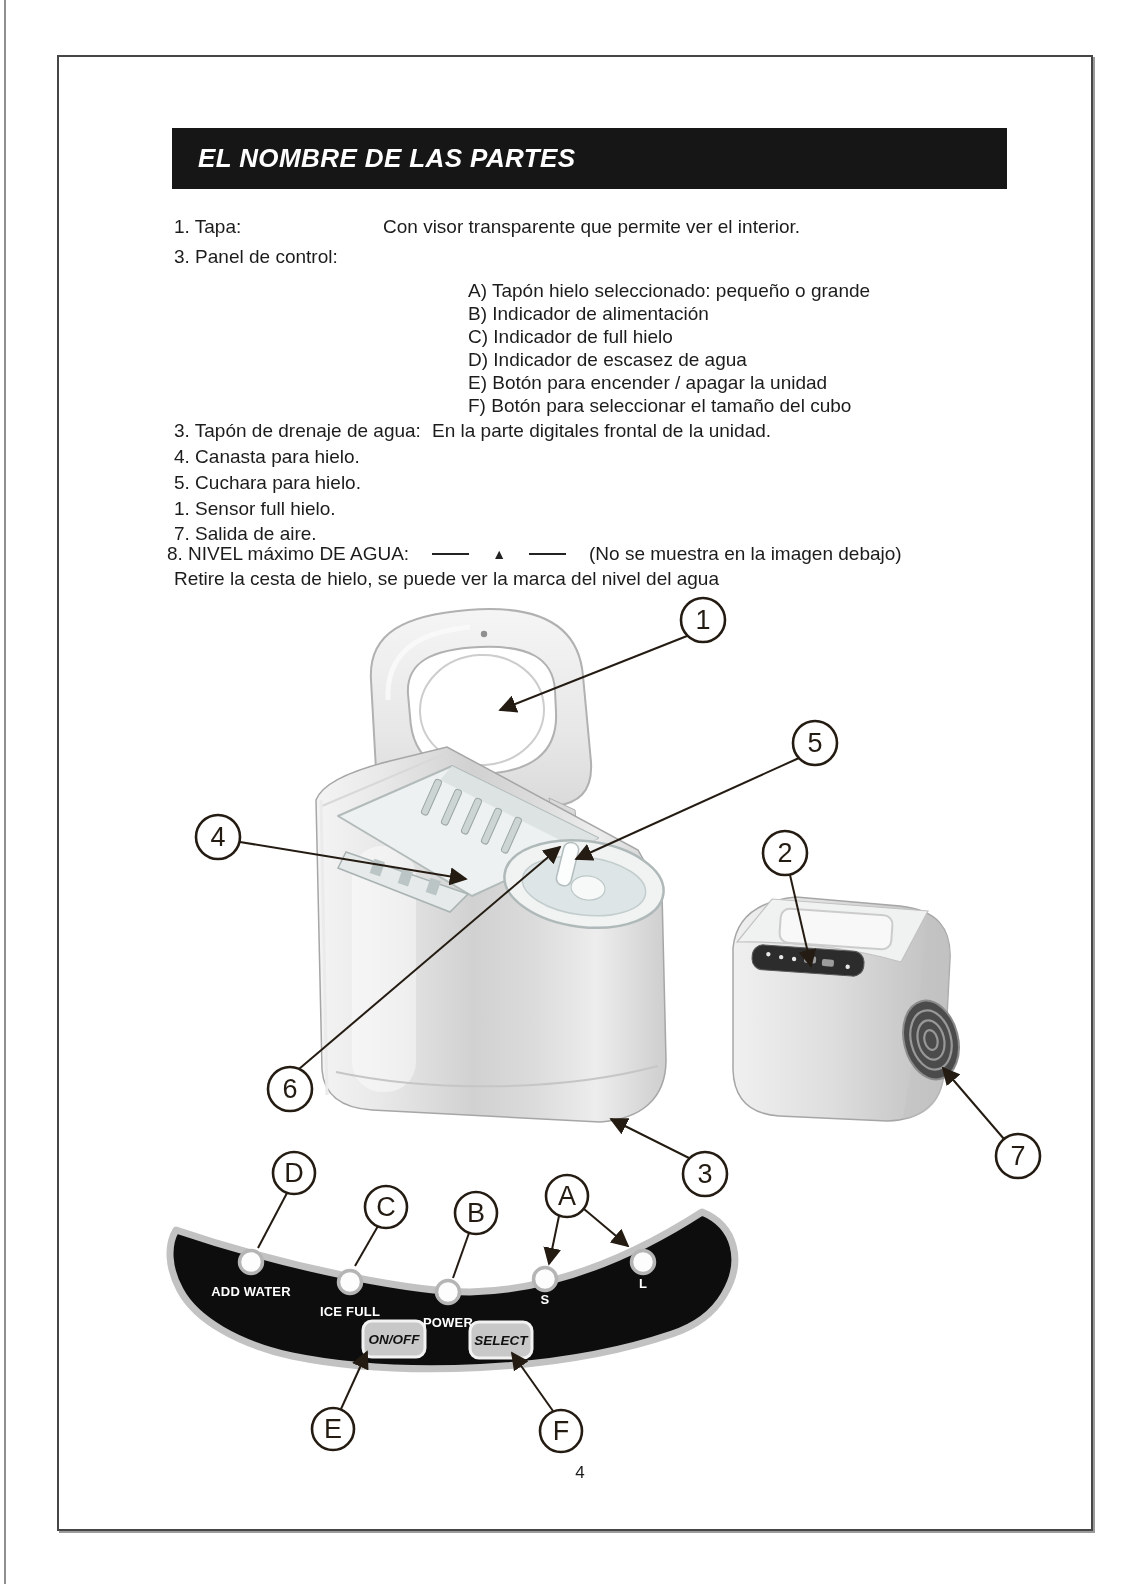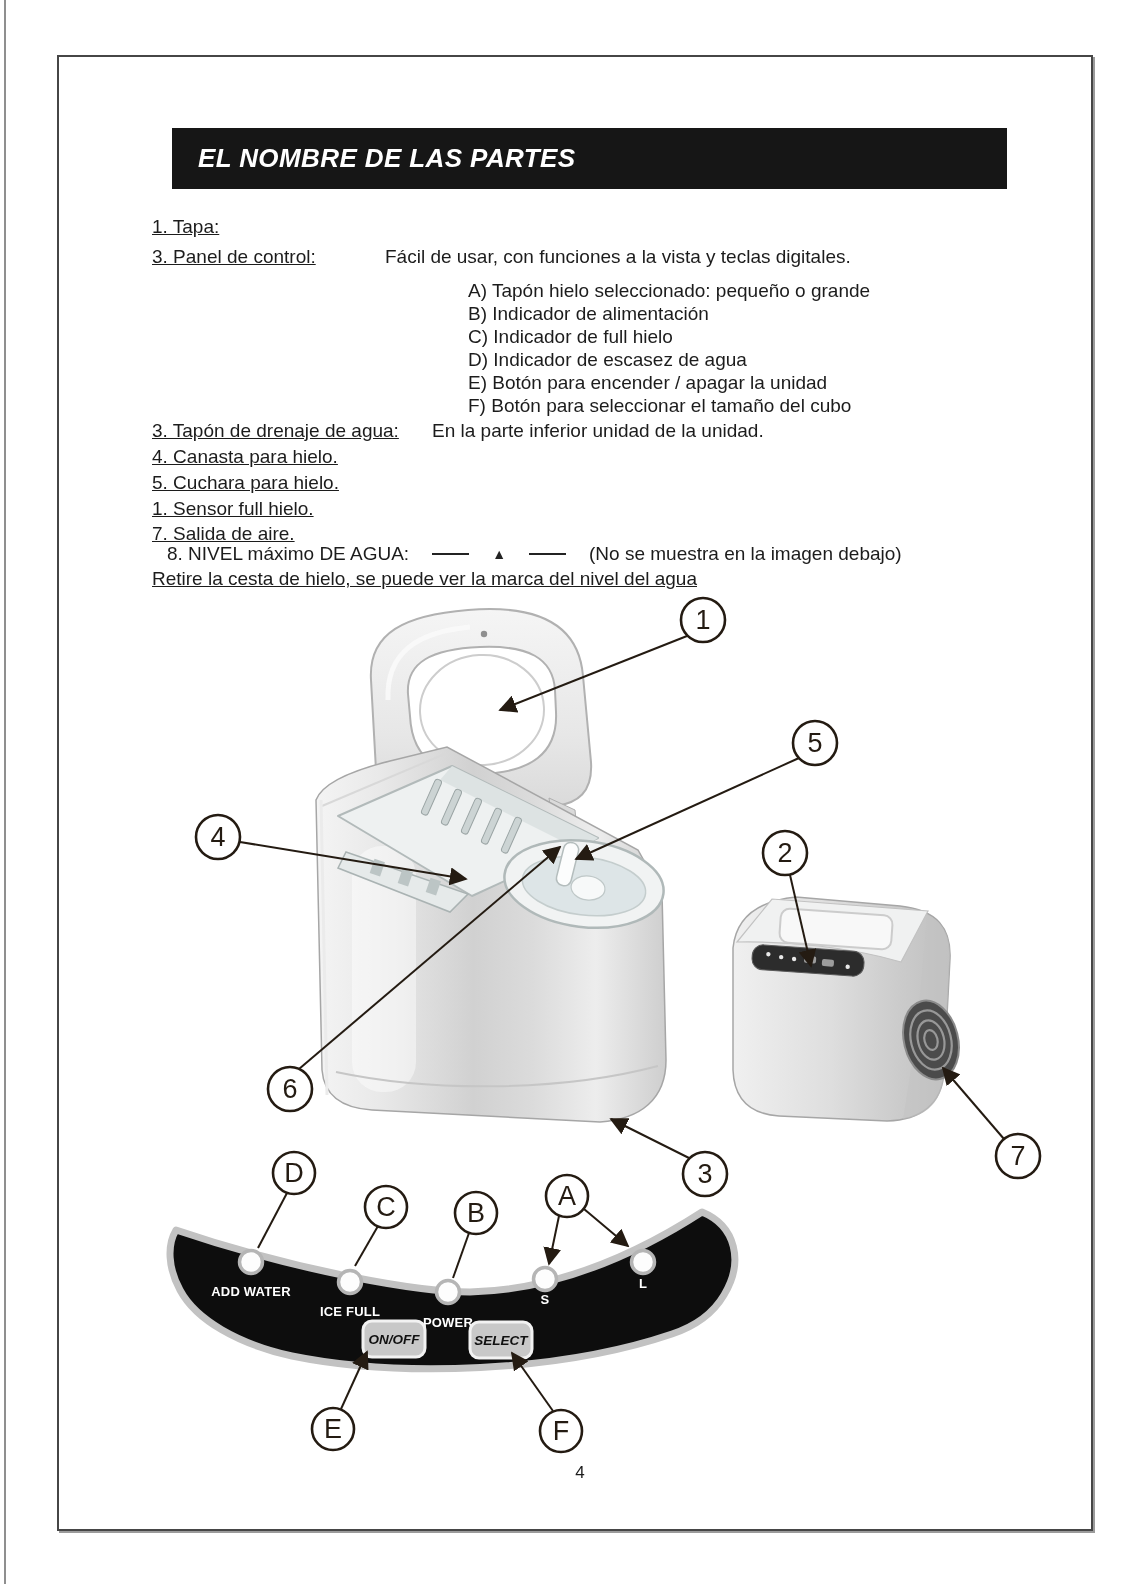--- a/index.html
+++ b/index.html
@@ -7,21 +7,21 @@
     width:1148px;height:1584px;position:relative;background:#ffffff;
     font-family:"Liberation Sans",sans-serif;color:#1c1c1c;overflow:hidden;
   }
   .scan-edge{position:absolute;left:4px;top:0;width:2px;height:1584px;background:#8f8f8f;}
   .frame{position:absolute;left:57px;top:55px;width:1032px;height:1472px;
     border:2px solid #464646;box-shadow:2px 2px 0 #9b9b9b;background:#fff;}
   .banner{position:absolute;left:172px;top:128px;width:835px;height:61px;background:#161616;}
   .banner-title{position:absolute;left:26px;top:0;line-height:61px;color:#ffffff;
     font-style:italic;font-weight:bold;font-size:26px;letter-spacing:0.4px;white-space:nowrap;}
   .li{position:absolute;left:0;width:100%;height:24px;font-size:19px;white-space:nowrap;}
-  .lbl{position:absolute;left:152px;top:0;text-decoration:underline;}
+  .lbl{position:absolute;left:174px;top:0;}
   .desc{position:absolute;top:0;}
   .sub{position:absolute;left:468px;top:0;}
   .row8{position:absolute;left:167px;display:flex;align-items:center;gap:23px;font-size:19px;white-space:nowrap;}
   .dash{display:inline-block;width:37px;height:2px;background:#232323;}
   .tri{font-size:14px;color:#232323;line-height:1;}
   .pagenum{position:absolute;left:556px;top:1463px;width:48px;text-align:center;font-size:17px;}
   svg{position:absolute;left:0;top:0;pointer-events:none;}
   svg text{font-family:"Liberation Sans",sans-serif;}
   .co{fill:#ffffff;stroke:#241b12;stroke-width:2.6;}
   .co-num{font-size:27px;fill:#241b12;text-anchor:middle;}
@@ -36,24 +36,24 @@
 
 <div class="scan-edge"></div>
 <div class="frame"></div>
 
 <div class="banner">
   <span class="banner-title">EL NOMBRE DE LAS PARTES</span>
 </div>
 
 <div class="li" style="top:216px">
   <span class="lbl">1. Tapa:</span>
+  <span class="desc" style="left:383px">Con visor transparente que permite ver el interior.</span>
 </div>
 <div class="li" style="top:246px">
   <span class="lbl">3. Panel de control:</span>
-  <span class="desc" style="left:385px">Fácil de usar, con funciones a la vista y teclas digitales.</span>
 </div>
 <div class="li" style="top:280px">
   <span class="sub">A) Tapón hielo seleccionado: pequeño o grande</span>
 </div>
 <div class="li" style="top:303px">
   <span class="sub">B) Indicador de alimentación</span>
 </div>
 <div class="li" style="top:326px">
   <span class="sub">C) Indicador de full hielo</span>
 </div>
@@ -61,21 +61,21 @@
   <span class="sub">D) Indicador de escasez de agua</span>
 </div>
 <div class="li" style="top:372px">
   <span class="sub">E) Botón para encender / apagar la unidad</span>
 </div>
 <div class="li" style="top:395px">
   <span class="sub">F) Botón para seleccionar el tamaño del cubo</span>
 </div>
 <div class="li" style="top:420px">
   <span class="lbl">3. Tapón de drenaje de agua:</span>
-  <span class="desc" style="left:432px">En la parte inferior unidad de la unidad.</span>
+  <span class="desc" style="left:432px">En la parte digitales frontal de la unidad.</span>
 </div>
 <div class="li" style="top:446px">
   <span class="lbl">4. Canasta para hielo.</span>
 </div>
 <div class="li" style="top:472px">
   <span class="lbl">5. Cuchara para hielo.</span>
 </div>
 <div class="li" style="top:498px">
   <span class="lbl">1. Sensor full hielo.</span>
 </div>

